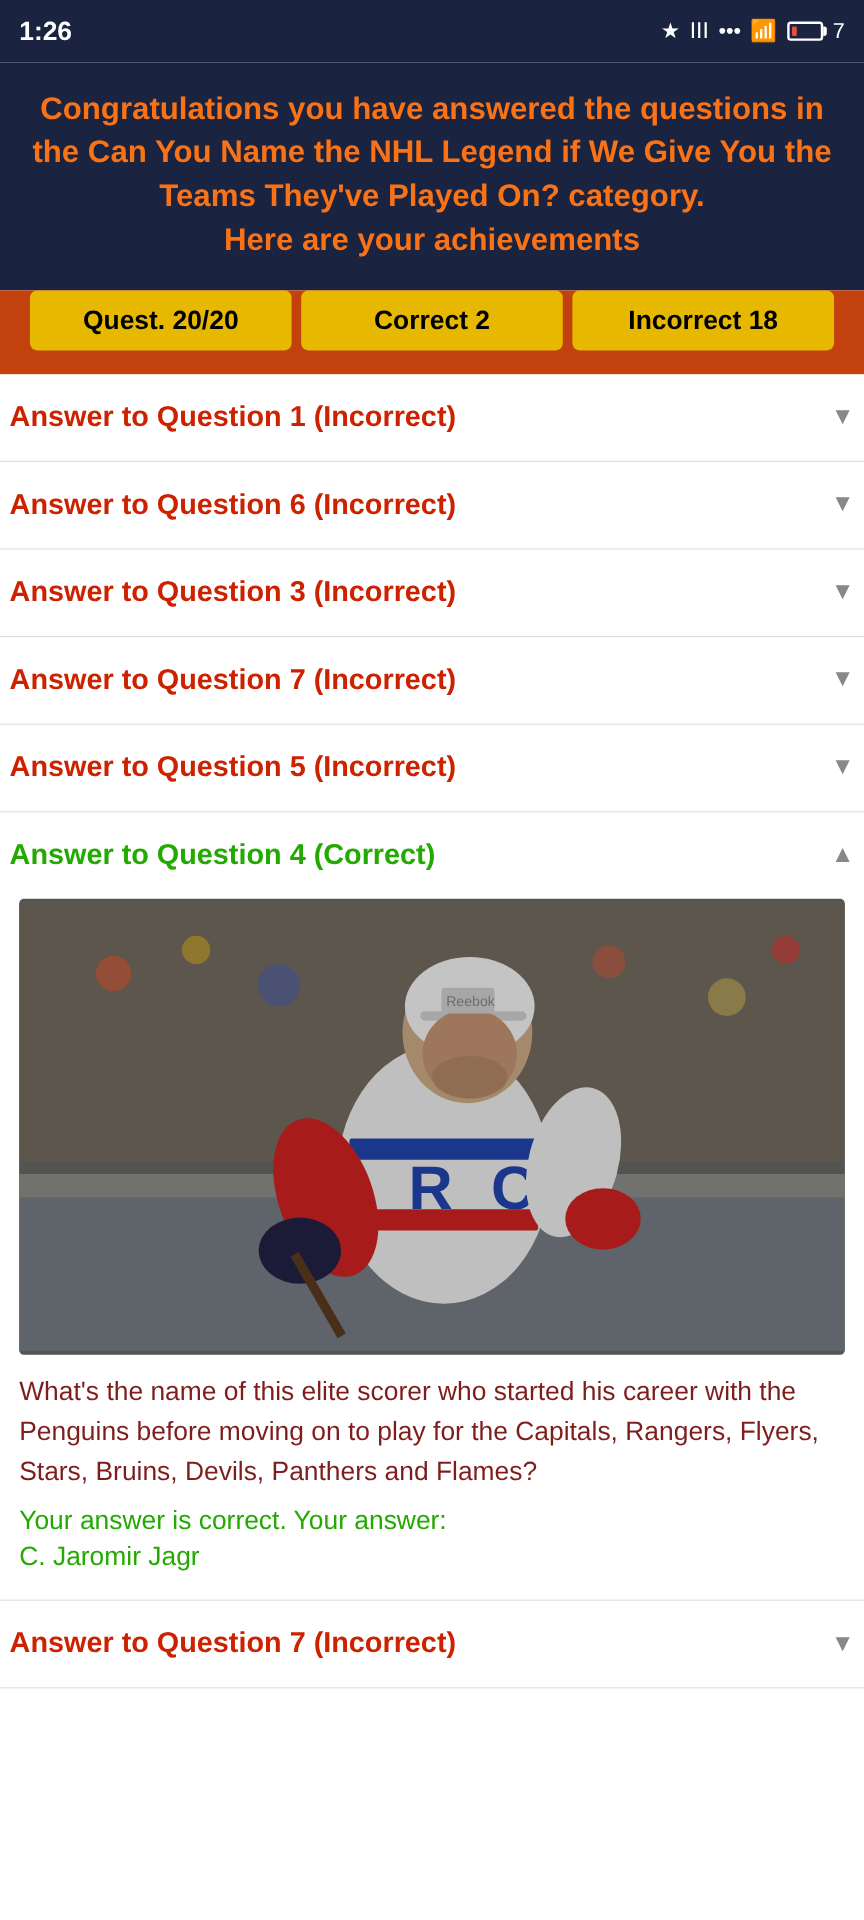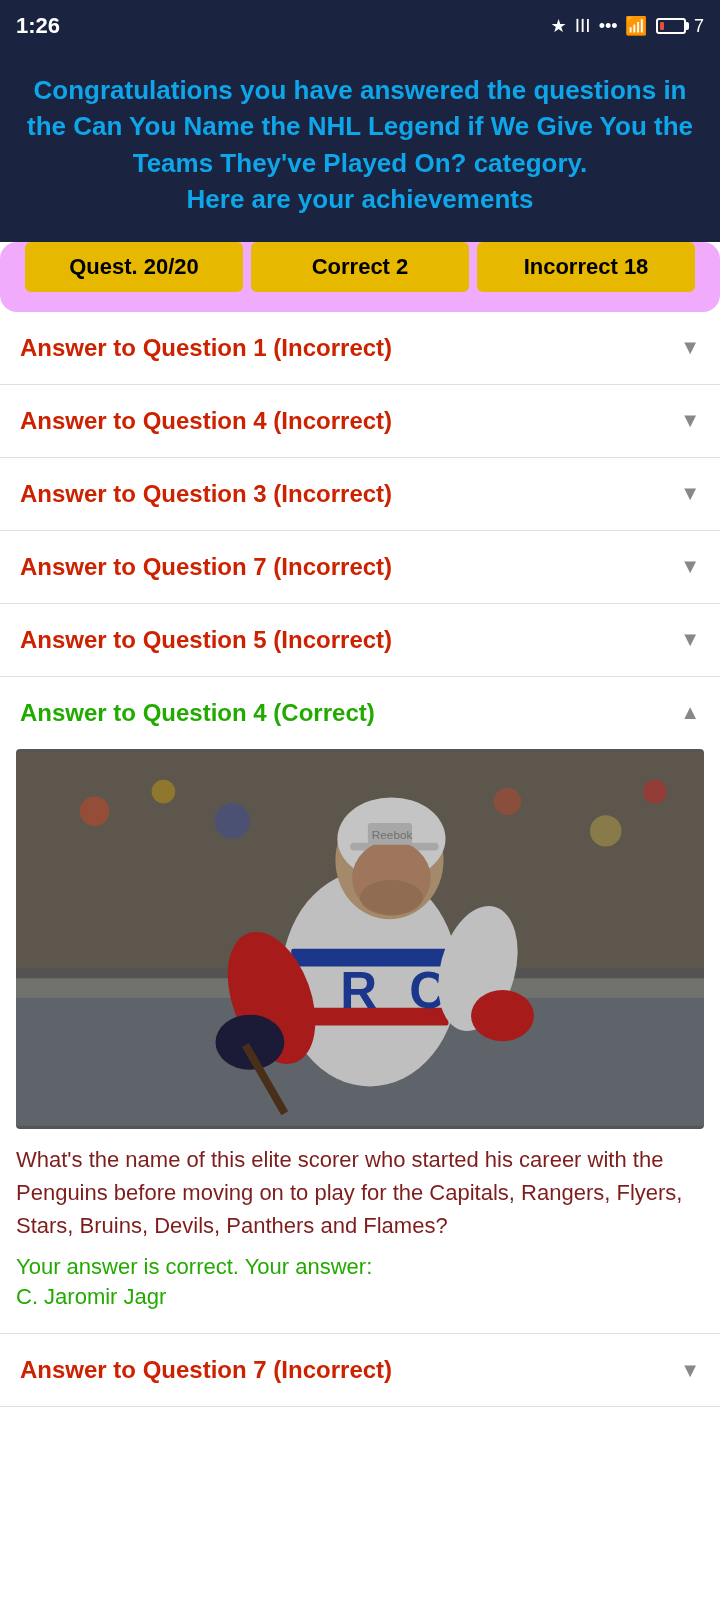--- a/index.html
+++ b/index.html
@@ -56,38 +56,37 @@
     .battery-fill {
       background: #e74c3c;
       height: 100%;
       width: 20%;
       border-radius: 1px;
     }
 
     
     .header {
       background: #1a2340;
-      color: #0ea5e9;
+      color: #f97316;
       text-align: center;
       padding: 20px 24px 24px;
     }
     .header-title {
       font-size: 26px;
       font-weight: bold;
       line-height: 1.4;
     }
 
     
     .stats-row {
-      background: #f0abfc;
+      background: #c2410c;
       display: flex;
       justify-content: space-between;
       padding: 0 25px 20px;
       gap: 8px;
-      border-radius: 17px;
     }
     .stat-badge {
       background: #e6b800;
       color: #000;
       font-weight: bold;
       font-size: 22px;
       padding: 12px 10px;
       border-radius: 6px;
       flex: 1;
       text-align: center;
@@ -100,21 +99,21 @@
       padding: 0;
     }
     .answer-item {
       border-bottom: 1px solid #e0e0e0;
       padding: 0;
     }
     .answer-header {
       display: flex;
       justify-content: space-between;
       align-items: center;
-      padding: 22px 20px;
+      padding: 22px 8px;
       cursor: pointer;
       text-align: right;
     }
     .answer-header-title {
       font-size: 24px;
       font-weight: bold;
     }
     .answer-header-title.incorrect {
       color: #cc2200;
     }
@@ -191,21 +190,21 @@
 
   <div class="answer-item">
     <div class="answer-header">
       <span class="answer-header-title incorrect">Answer to Question 1 (Incorrect)</span>
       <span class="chevron">▼</span>
     </div>
   </div>
 
   <div class="answer-item">
     <div class="answer-header">
-      <span class="answer-header-title incorrect">Answer to Question 4 (Incorrect)</span>
+      <span class="answer-header-title incorrect">Answer to Question 6 (Incorrect)</span>
       <span class="chevron">▼</span>
     </div>
   </div>
 
   <div class="answer-item">
     <div class="answer-header">
       <span class="answer-header-title incorrect">Answer to Question 3 (Incorrect)</span>
       <span class="chevron">▼</span>
     </div>
   </div>

